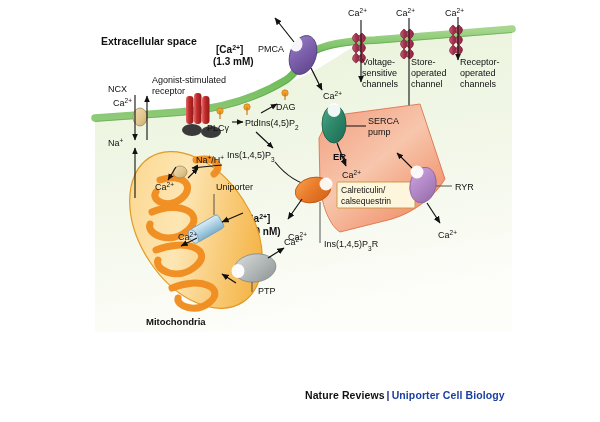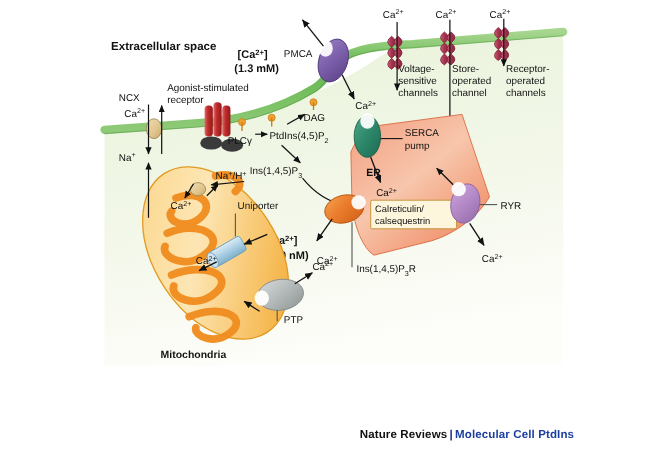--- a/index.html
+++ b/index.html
@@ -12,21 +12,21 @@
   }
   #figure{position:absolute;left:0;top:0;width:600px;height:422px;}
   svg{display:block;}
   .lbl{font-family:"Liberation Sans", sans-serif;}
   .credit-wrap{
     position:absolute;left:305px;top:389px;
     font-size:10.5px;font-weight:bold;
     font-family:"Liberation Sans", sans-serif;
     white-space:nowrap;letter-spacing:.1px;
   }
-  .credit-a{color:#111111;margin-left:22px;}
+  .credit-a{color:#111111;}
   .credit-bar{color:#1b2a7a;padding:0 2px;}
   .credit-b{color:#1b3fa0;}
 </style>
 </head>
 <body>
 
 <div id="figure">
 <svg width="600" height="422" viewBox="0 0 600 422" xmlns="http://www.w3.org/2000/svg">
 
   <defs>
@@ -286,14 +286,14 @@
     <text class="lbl" x="258" y="294" font-size="9" fill="#111">PTP</text>
     <line x1="236" y1="283" x2="222" y2="274" stroke="#111" stroke-width="1.2" marker-end="url(#ah)"></line>
     <line x1="268" y1="258" x2="284" y2="248" stroke="#111" stroke-width="1.2" marker-end="url(#ah)"></line>
     <text class="lbl" x="284" y="245" font-size="9" fill="#111">Ca<tspan baseline-shift="super" font-size="6.5">2+</tspan></text>
   </g>
 
 </svg>
 </div>
 
 <div class="credit-wrap">
-  <span class="credit-a">Nature Reviews</span><span class="credit-bar">|</span><span class="credit-b">Molecular Cell PtdIns</span>
+  <span class="credit-a">Nature Reviews</span><span class="credit-bar">|</span><span class="credit-b">Uniporter Cell Biology</span>
 </div>
 
 </body></html>

